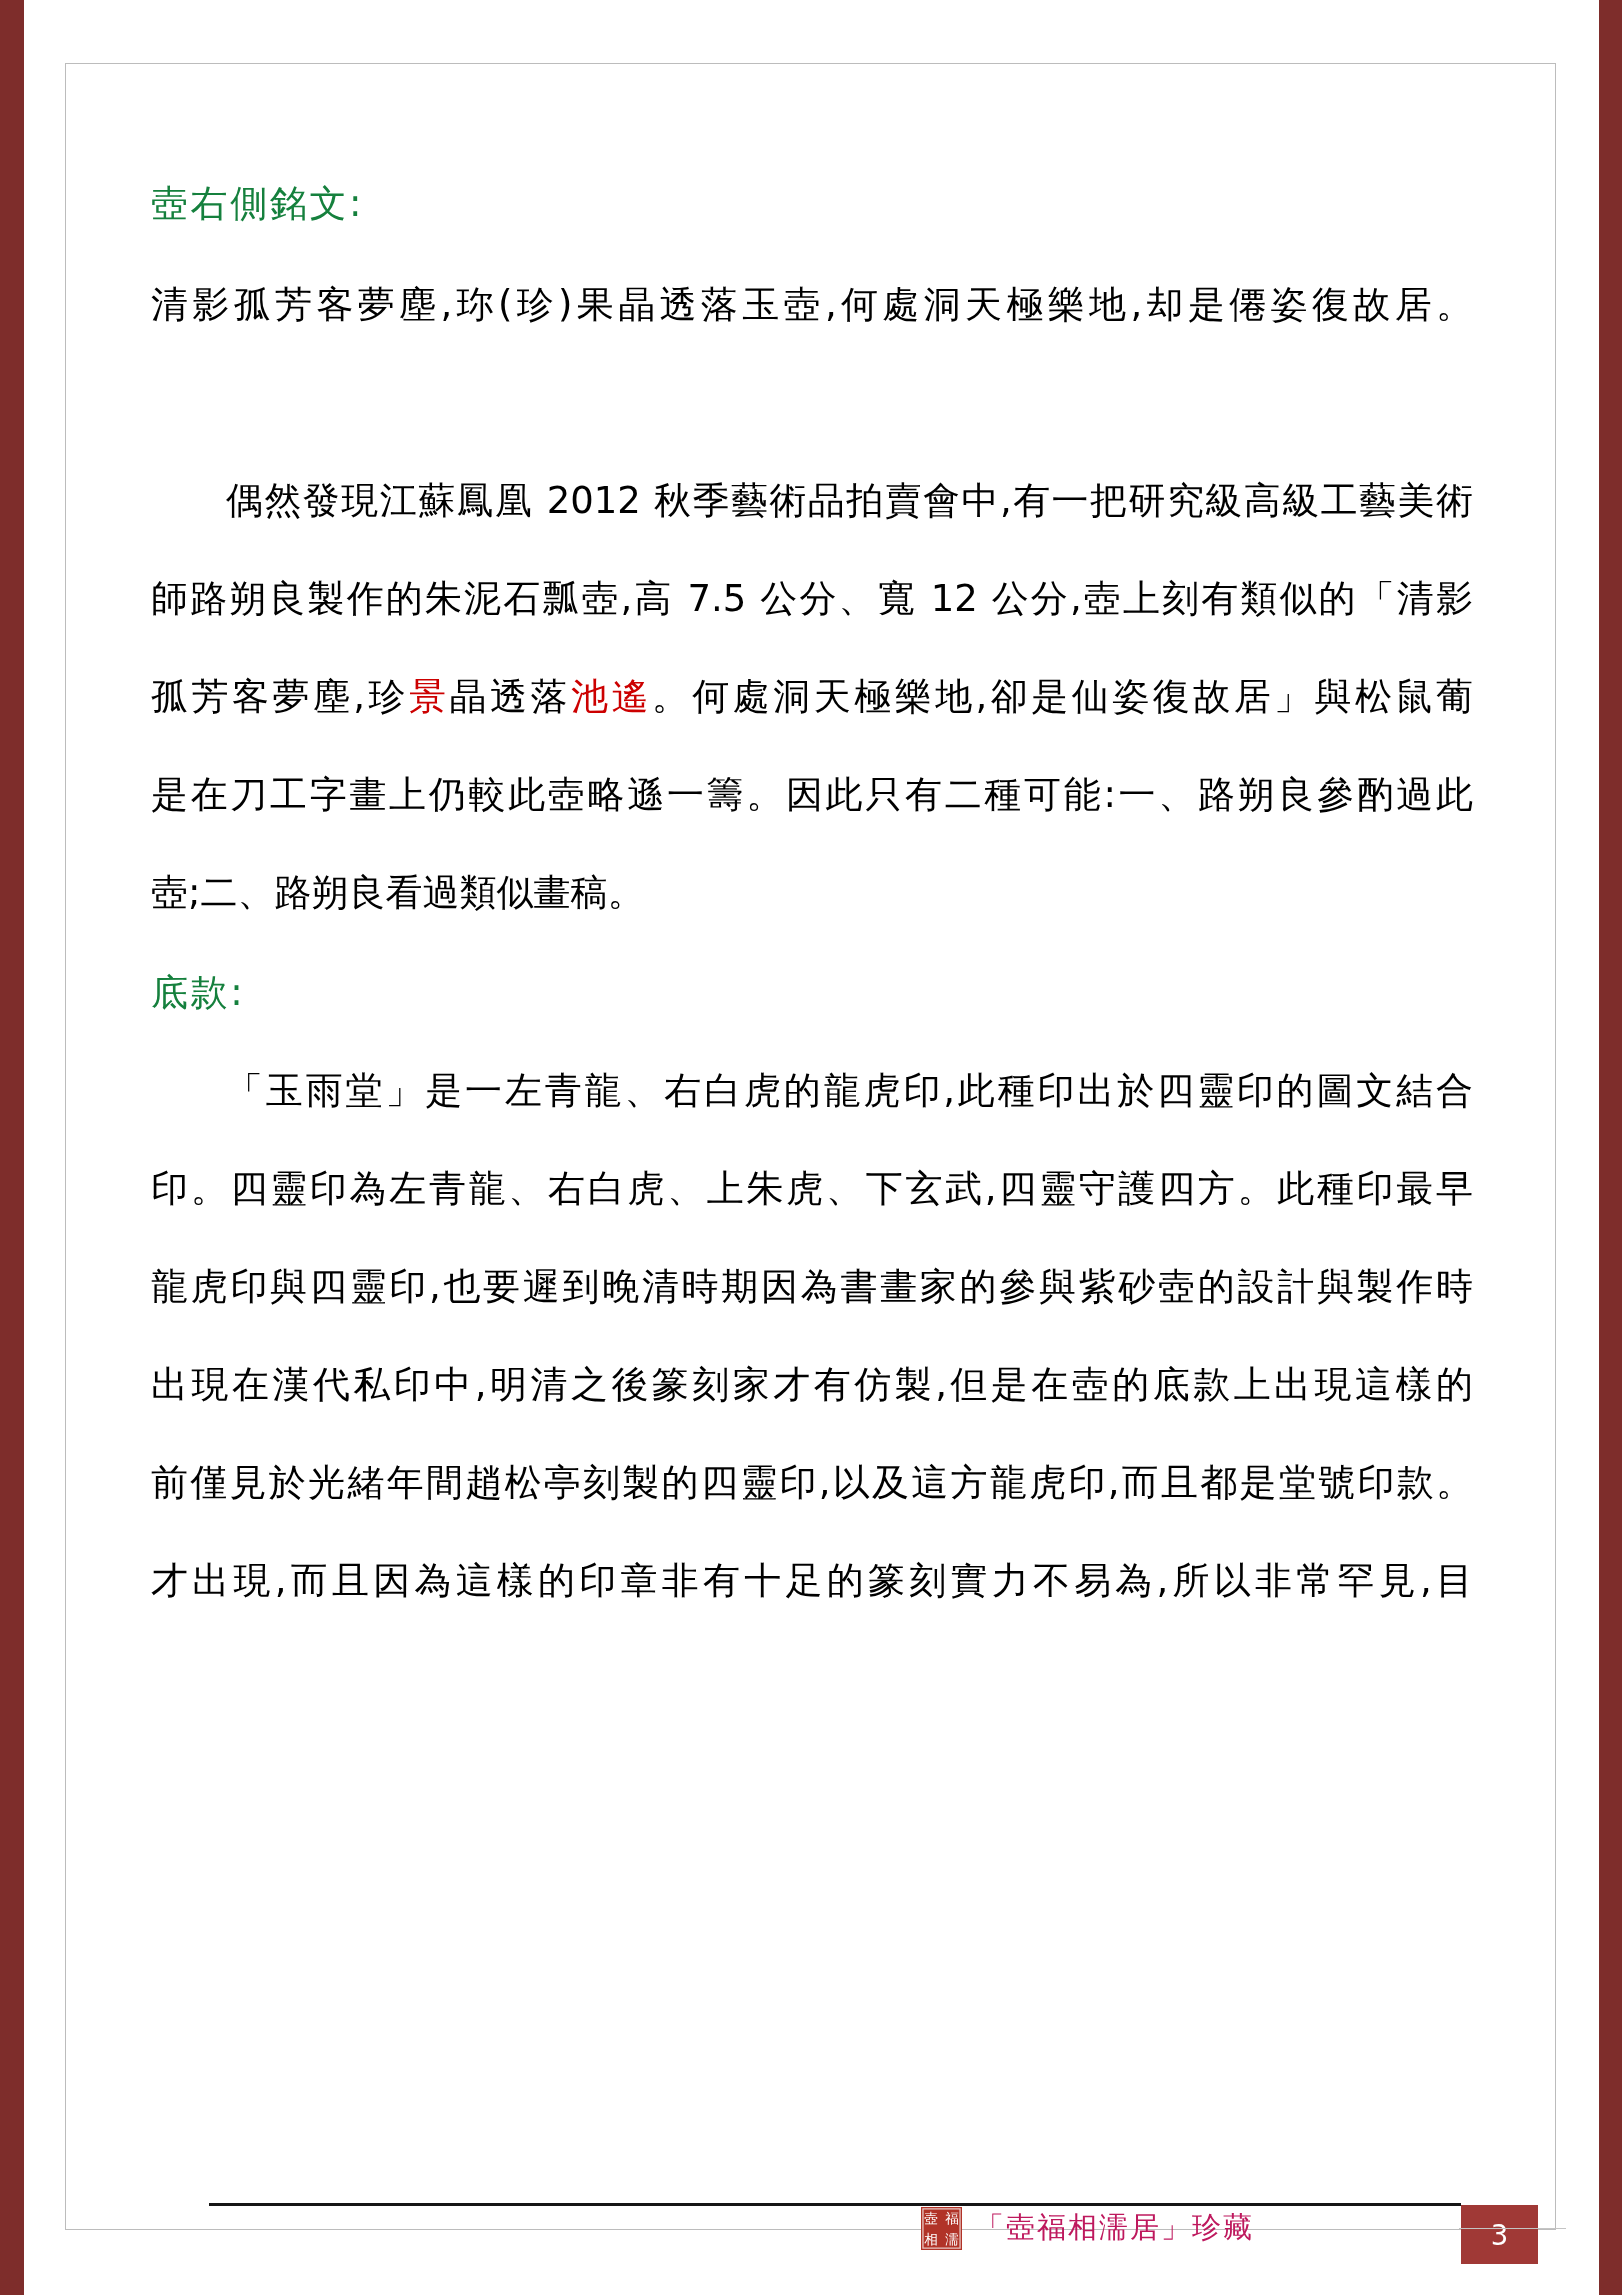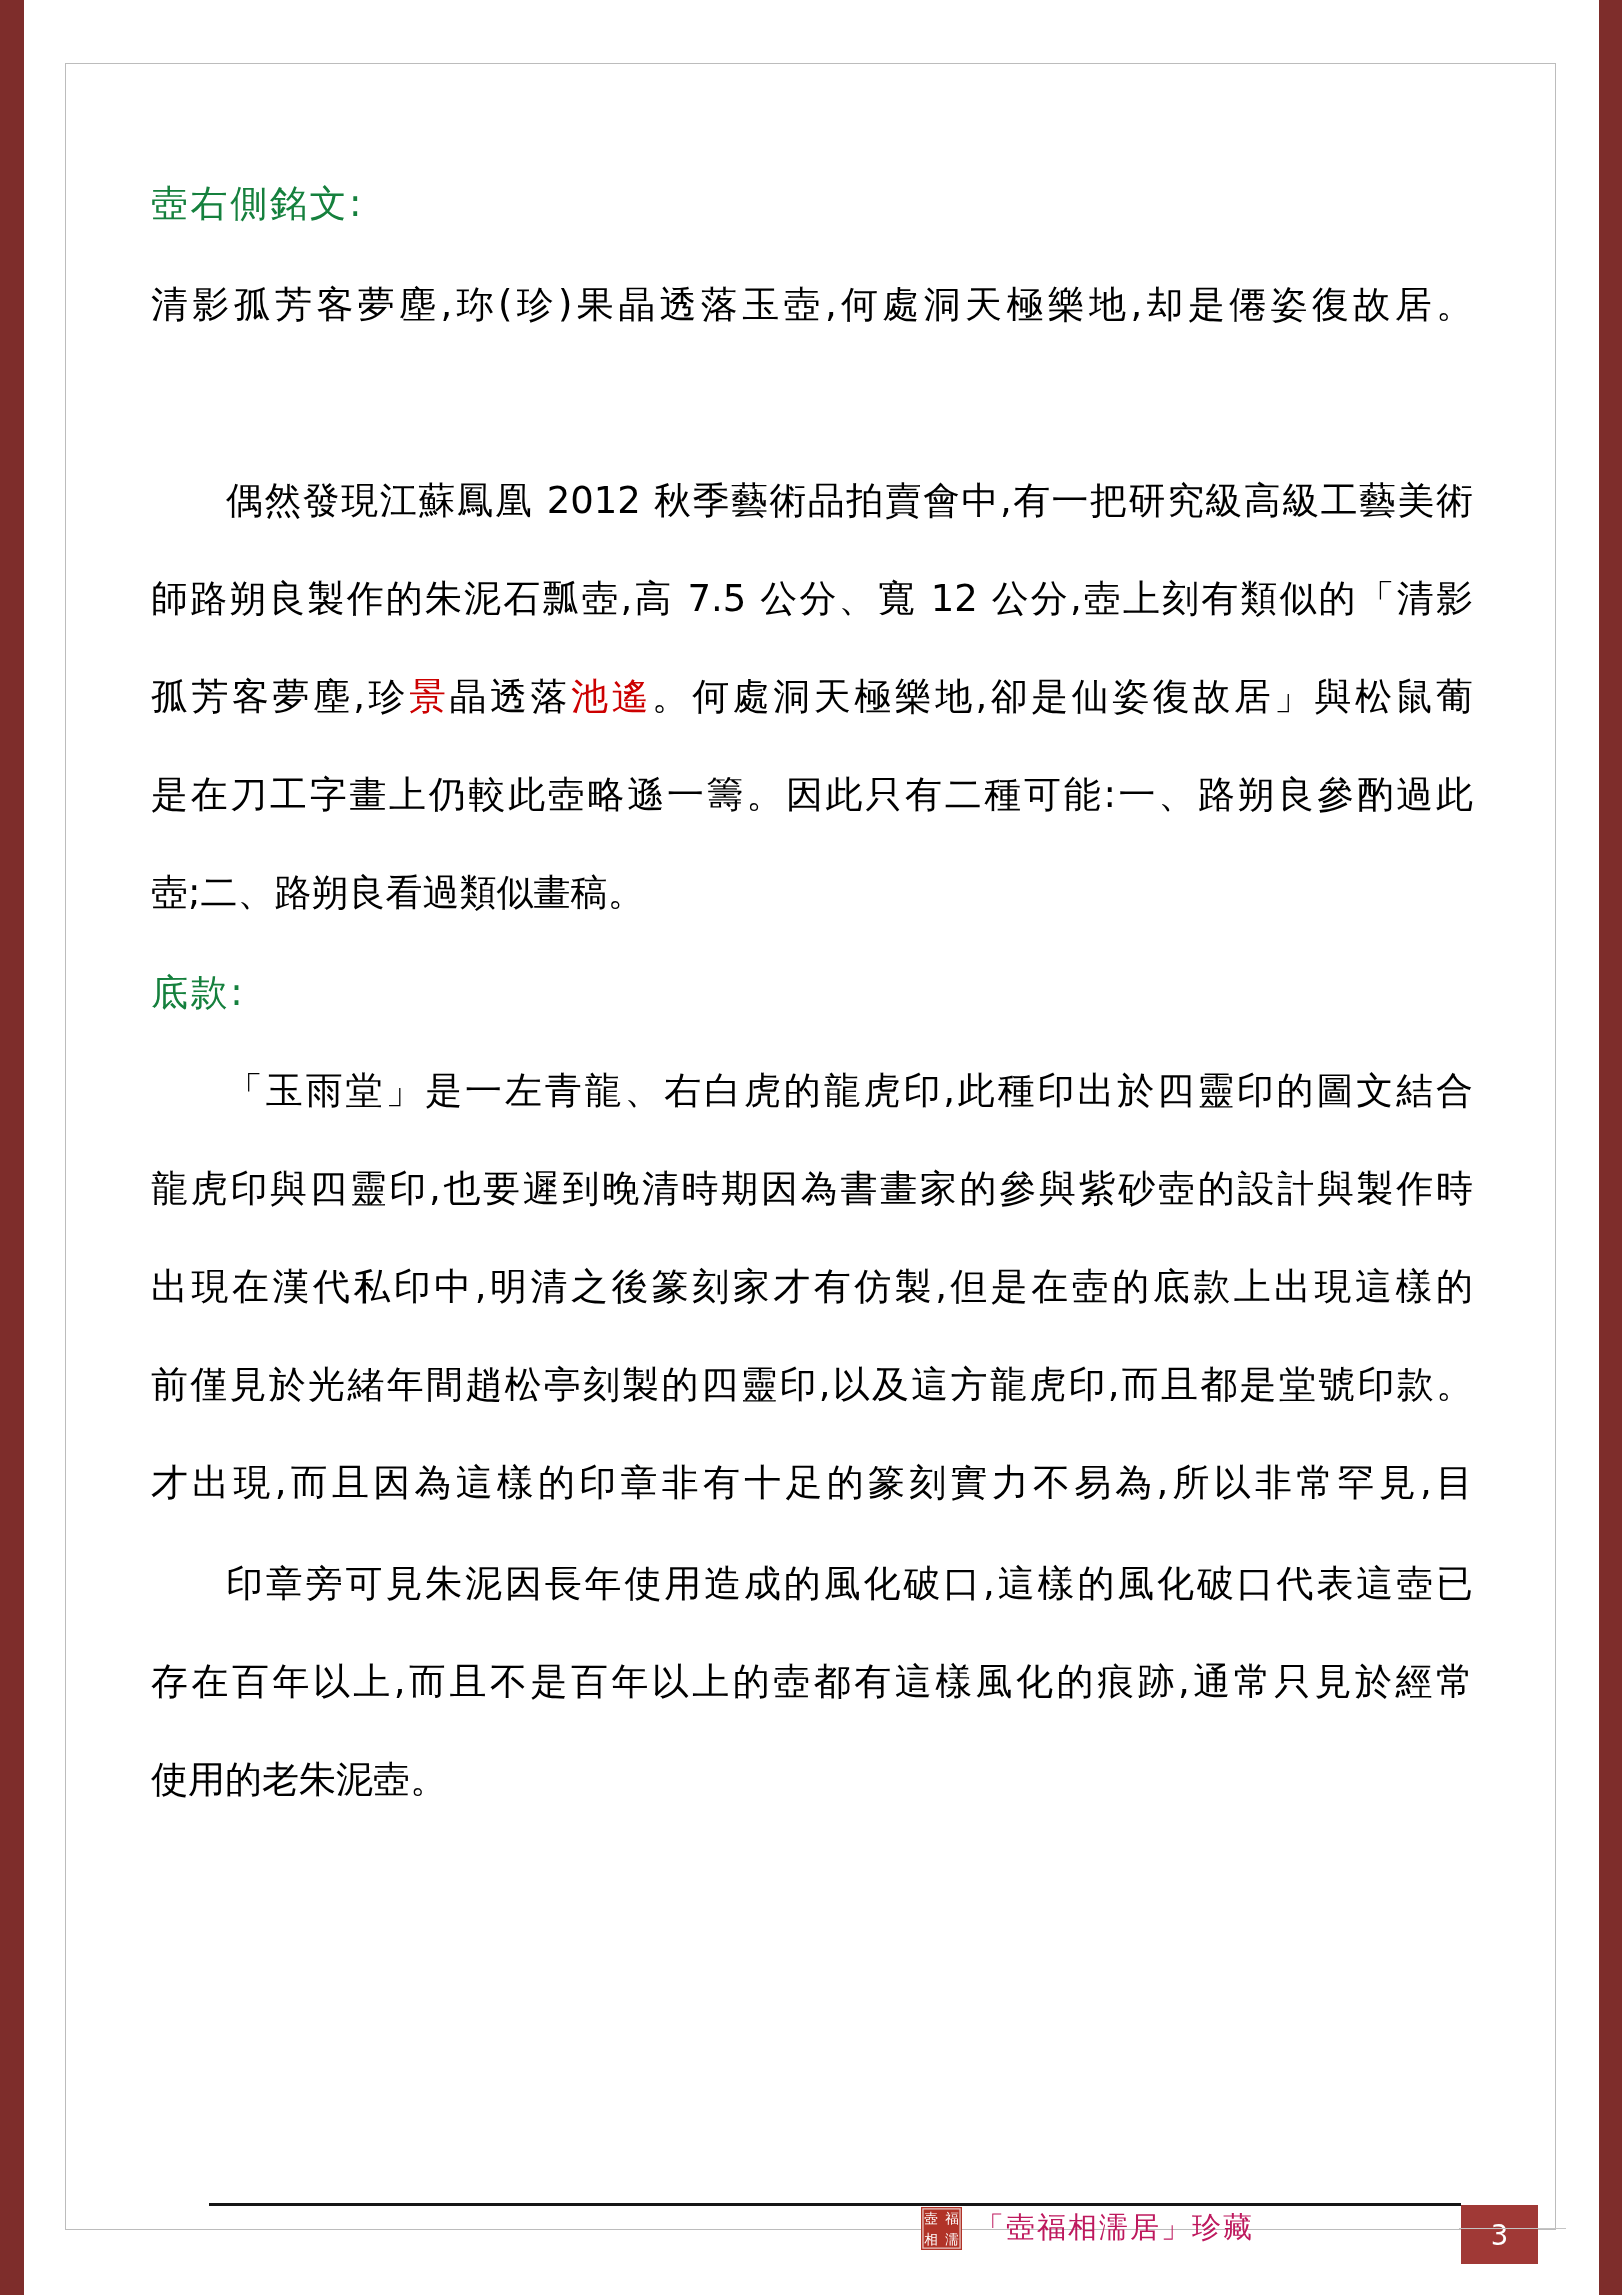--- a/index.html
+++ b/index.html
@@ -94,31 +94,27 @@
         <div class="line"><span>師路朔良製作的朱泥石瓢壺,高 7.5 公分、寬 12 公分,壺上刻有類似的「清影</span></div>
         <div class="line"><span>孤芳客夢塵,珍</span><span class="red">景</span><span>晶透落</span><span class="red">池遙</span><span>。何處洞天極樂地,卻是仙姿復故居」與松鼠葡</span></div>
         <div class="line"><span>是在刀工字畫上仍較此壺略遜一籌。因此只有二種可能:一、路朔良參酌過此</span></div>
         <div class="line last"><span>壺;二、路朔良看過類似畫稿。</span></div>
       </div>
 
     <div class="heading" id="heading-seal">底款:</div>
 
     <div class="para" id="para-seal">
         <div class="line indent"><span>「玉雨堂」是一左青龍、右白虎的龍虎印,此種印出於四靈印的圖文結合</span></div>
+        <div class="line"><span>印。四靈印為左青龍、右白虎、上朱虎、下玄武,四靈守護四方。此種印最早</span></div>
         <div class="line"><span>龍虎印與四靈印,也要遲到晚清時期因為書畫家的參與紫砂壺的設計與製作時</span></div>
         <div class="line"><span>出現在漢代私印中,明清之後篆刻家才有仿製,但是在壺的底款上出現這樣的</span></div>
         <div class="line"><span>前僅見於光緒年間趙松亭刻製的四靈印,以及這方龍虎印,而且都是堂號印款。</span></div>
         <div class="line"><span>才出現,而且因為這樣的印章非有十足的篆刻實力不易為,所以非常罕見,目</span></div>
       </div>
 
-    <div class="para" id="para-weathering">
-        <div class="line indent"><span>印章旁可見朱泥因長年使用造成的風化破口,這樣的風化破口代表這壺已</span></div>
-        <div class="line"><span>存在百年以上,而且不是百年以上的壺都有這樣風化的痕跡,通常只見於經常</span></div>
-        <div class="line last"><span>使用的老朱泥壺。</span></div>
-      </div>
   </div>
 
   <div id="footer-rule"></div>
 
   <div id="seal-stamp">
       <span>壺</span>
       <span>福</span>
       <span>相</span>
       <span>濡</span>
     </div>

